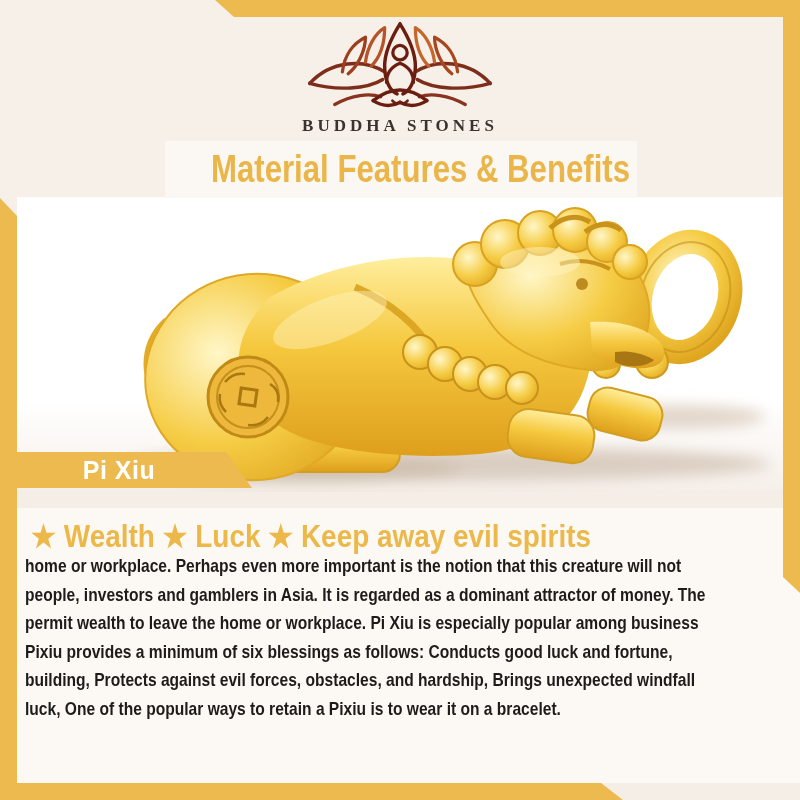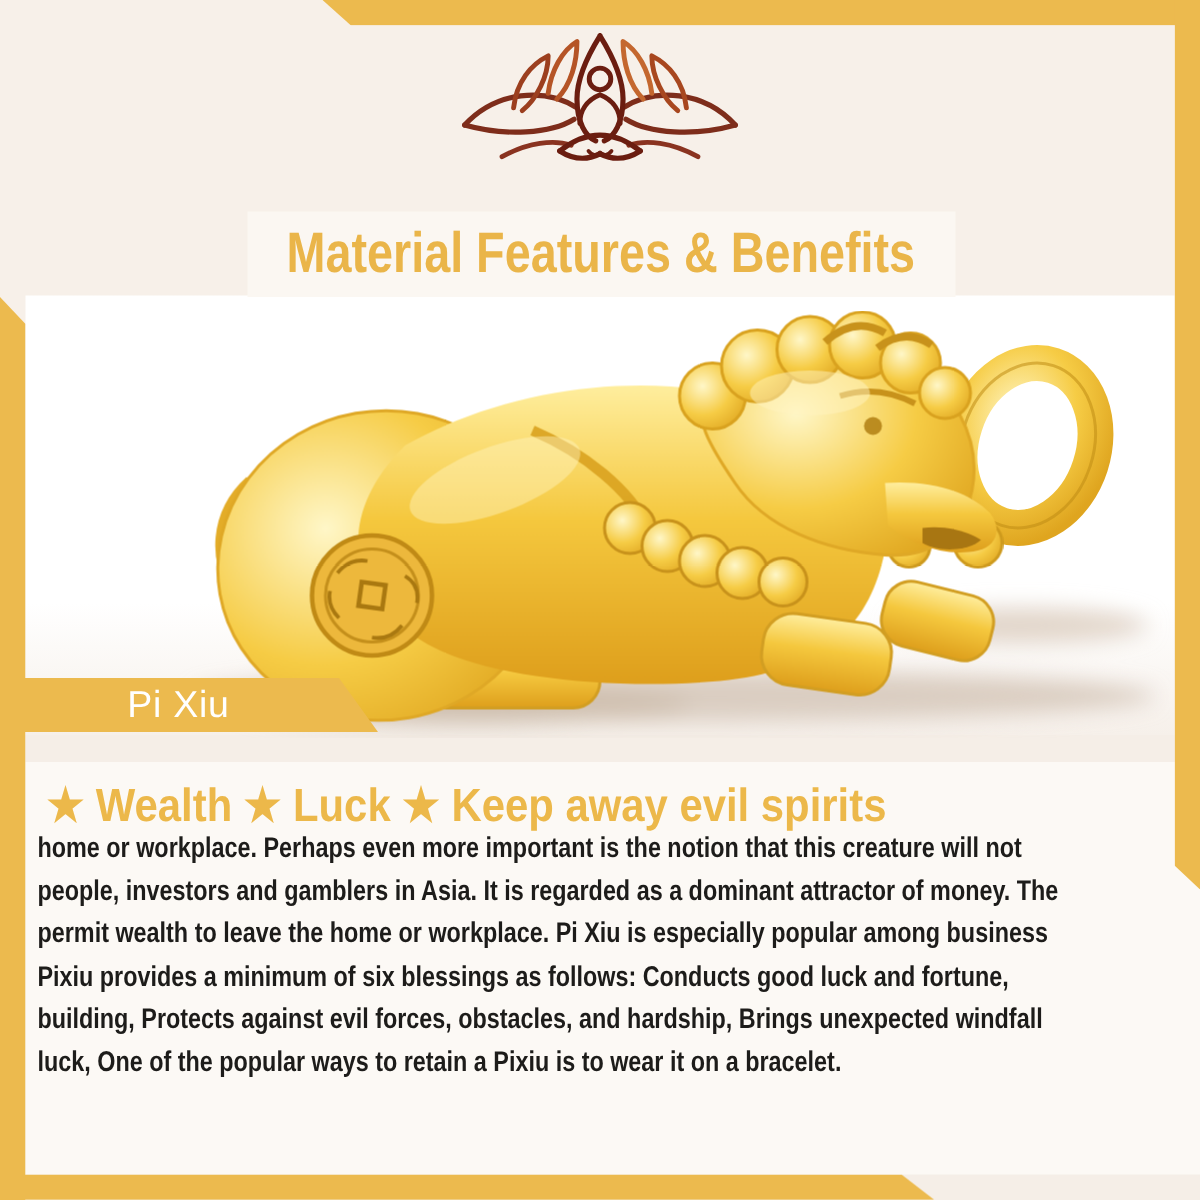--- a/index.html
+++ b/index.html
@@ -21,40 +21,40 @@
   
   .logo{position:absolute;left:300px;top:20px;width:200px;height:96px;z-index:2;}
   .brand-name{
     position:absolute;left:0;top:116px;width:800px;text-align:center;z-index:2;
     font-family:"Liberation Serif",serif;font-size:17px;font-weight:600;
     letter-spacing:4px;color:#3A322D;
   }
   
   .heading-panel{
     position:absolute;left:165px;top:141px;width:472px;height:57px;z-index:2;
-    background:#FBF7F2;display:flex;align-items:center;justify-content:center;
+    background:#FBF7F2;display:flex;align-items:center;
   }
   .heading-text{
     font-size:38px;font-weight:bold;color:#EAB549;white-space:nowrap;
     display:inline-block;transform:scaleX(.82);transform-origin:50% 50%;
   }
   
   .photo-area{
     position:absolute;left:17px;top:197px;width:766px;height:293px;z-index:1;
     background:linear-gradient(#FFFFFF,#FFFFFF 70%,#F6F0EA);
   }
   .pendant{position:absolute;left:120px;top:202px;width:660px;height:290px;z-index:2;}
   
   .product-banner{
     position:absolute;left:0;top:452px;width:252px;height:36px;z-index:4;
     background:#ECBA4E;display:flex;align-items:center;justify-content:center;
     clip-path:polygon(0 0,226px 0,252px 36px,0 36px);
   }
   .product-banner span{
-    font-size:25px;font-weight:normal;color:#FFFFFF;letter-spacing:.5px;
+    font-size:25px;font-weight:bold;color:#FFFFFF;letter-spacing:.5px;
     padding-right:14px;
   }
   
   .bottom-section{position:absolute;left:0;top:490px;width:800px;height:310px;
     background:#F5EEE7;z-index:1;}
   .bottom-panel{position:absolute;left:17px;top:508px;width:783px;height:275px;
     background:#FCF9F5;z-index:1;}
   .benefits-headline{
     position:absolute;left:0;top:516px;width:800px;height:42px;line-height:42px;
     text-align:left;z-index:3;
@@ -100,20 +100,21 @@
 
     <path d="M 100 4 C 90 20 84 34 84 48 C 84 64 90 74 97 77 M 100 4 C 110 20 116 34 116 48 C 116 64 110 74 103 77" stroke="#6B1D10" stroke-width="3.6"></path>
 
     <circle cx="100" cy="34" r="7.5" stroke="#6B1D10" stroke-width="3.4"></circle>
     <path d="M 100 45 C 90 49 86 57 86 65 M 100 45 C 110 49 114 57 114 65" stroke="#6B1D10" stroke-width="3.4"></path>
     <path d="M 72 84 Q 100 62 128 84" stroke="#6B1D10" stroke-width="3.6"></path>
     <path d="M 72 84 Q 86 93 100 86 M 128 84 Q 114 93 100 86" stroke="#6B1D10" stroke-width="3.6"></path>
     <path d="M 92 84 q 4 5 8 1 q 4 4 8 -1" stroke="#6B1D10" stroke-width="2.6"></path>
   </svg>
 
+  <div class="brand-name">BUDDHA STONES</div>
 
   <div class="heading-panel">
     <span class="heading-text">Material Features &amp; Benefits</span>
   </div>
 
   <div class="photo-area"></div>
 
   <svg class="pendant" viewBox="0 0 660 290">
     <defs>
       <linearGradient id="goldA" x1="0" y1="0" x2="0" y2="1">

